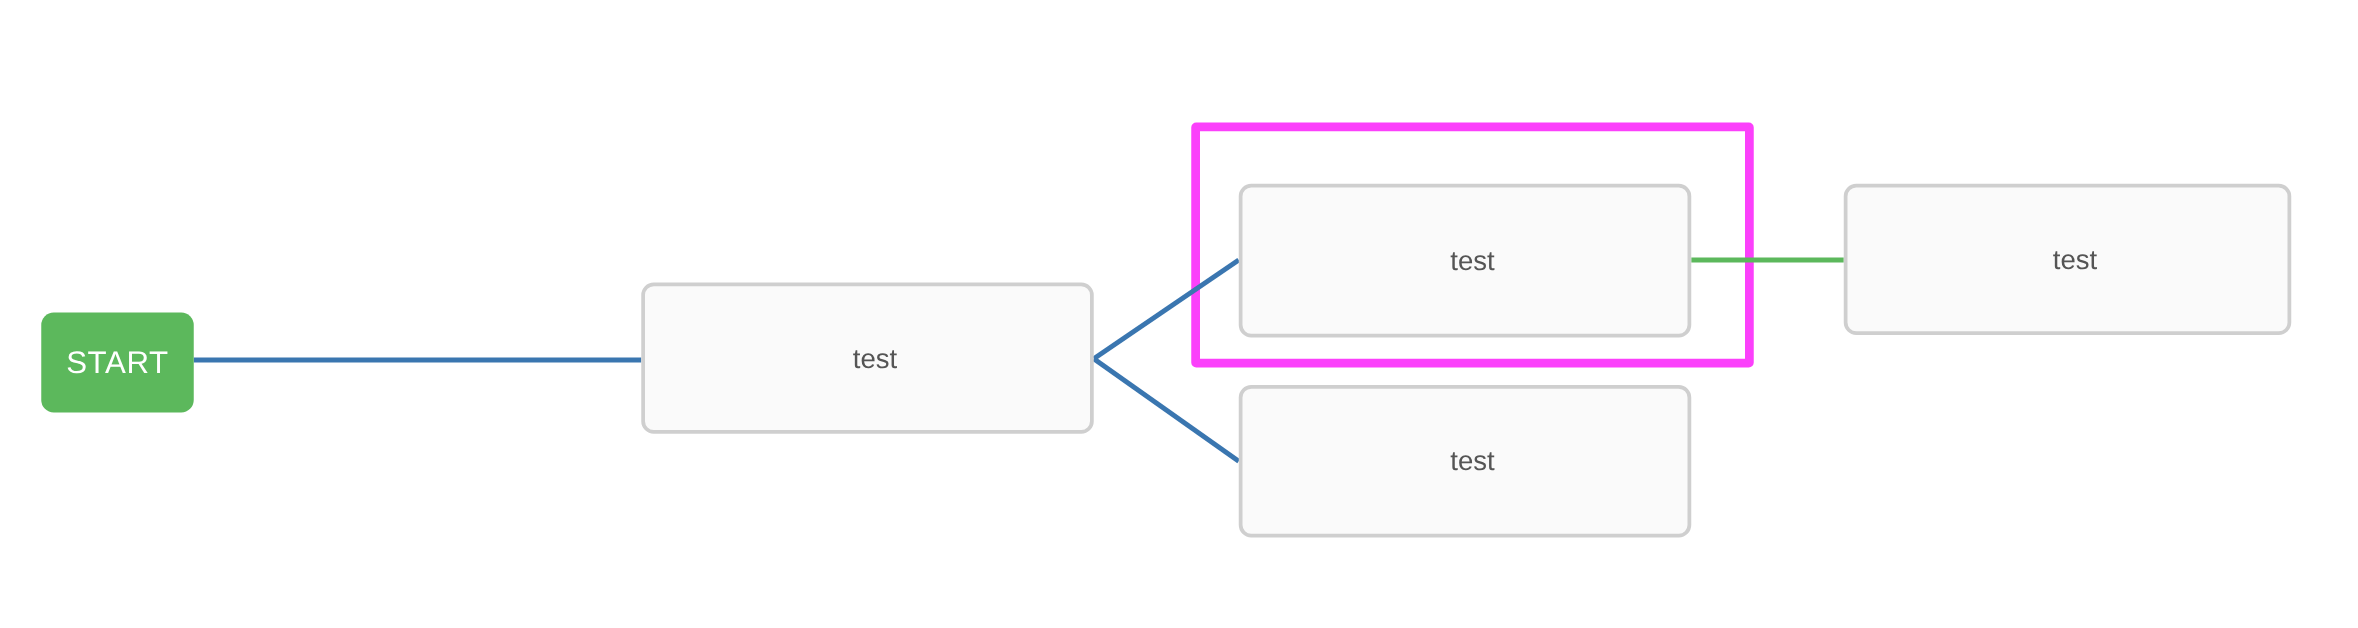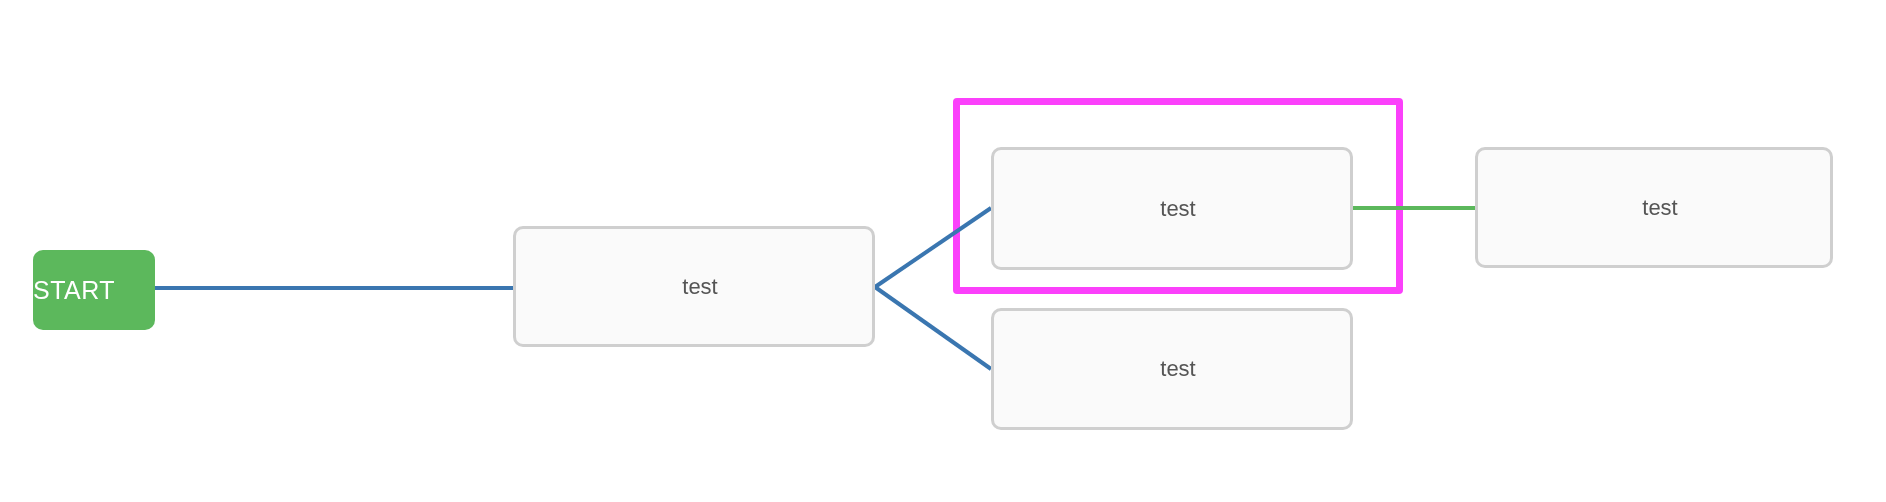--- a/index.html
+++ b/index.html
@@ -60,20 +60,21 @@
     left: 33px;
     top: 250px;
     width: 122px;
     height: 80px;
     box-sizing: border-box;
     background: var(--start-green, #5cb85c);
     border: none;
     border-radius: 10px;
     display: flex;
     align-items: center;
+    justify-content: center;
     color: var(--start-text, #ffffff);
     font-size: 25px;
     font-weight: 500;
     letter-spacing: 0.5px;
     z-index: 3;
     cursor: pointer;
   }
 </style>
 </head>
 <body>

